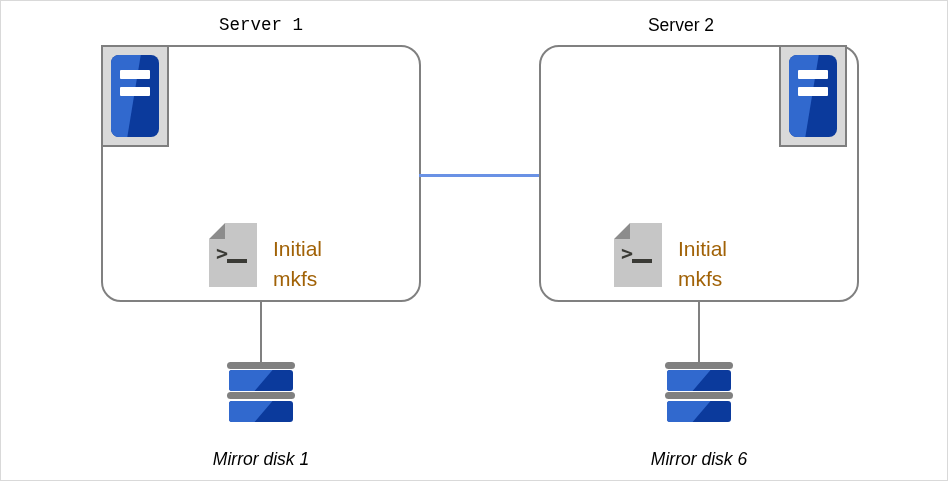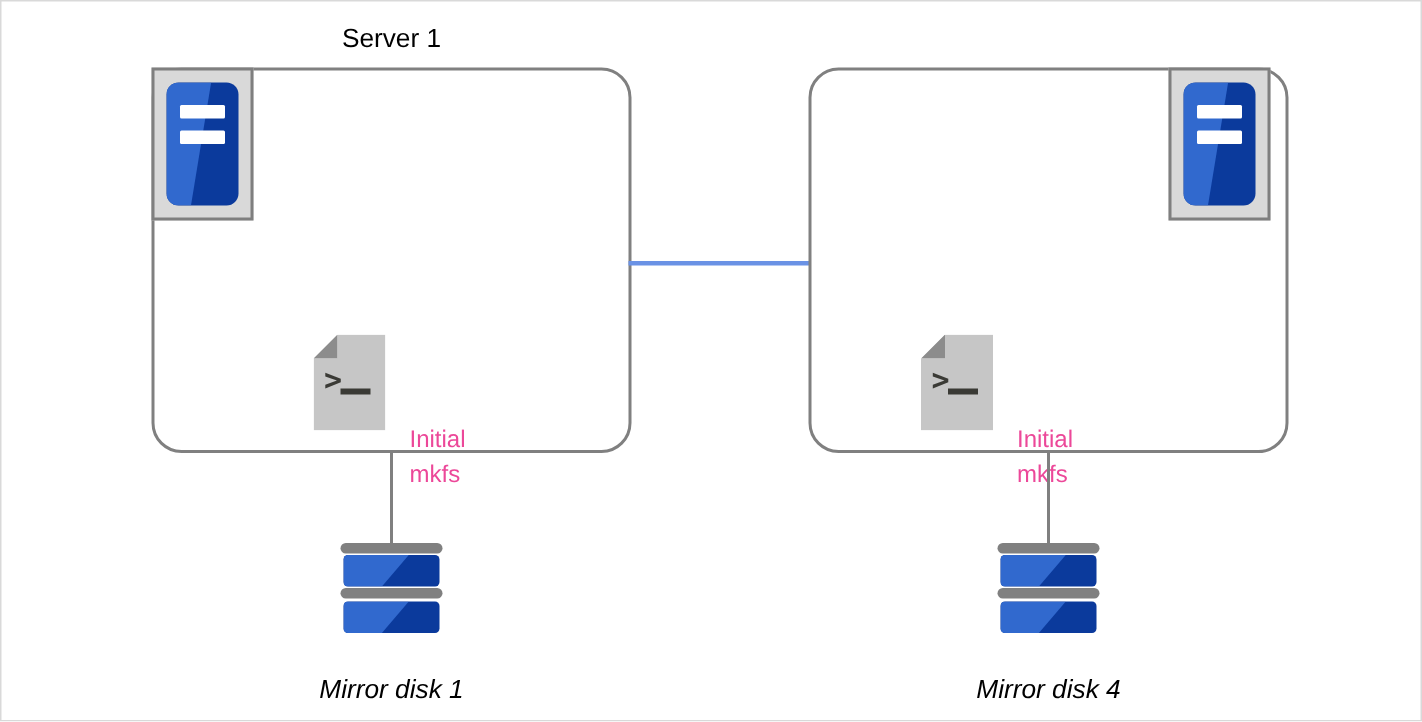--- a/index.html
+++ b/index.html
@@ -151,25 +151,24 @@
     left: 18px;
     top: 36px;
     width: 20px;
     height: 4px;
     background: #3a3a35;
   }
   .script-label {
     position: absolute;
     left: 64px;
     top: 13px;
-    font-size: 16px;
-    color: #ec4899;
+    font-size: 21px;
+    color: #a16207;
     line-height: 1.45;
     white-space: nowrap;
-    margin-top: 48px;
   }
 
   
   .disk-stem {
     position: absolute;
     top: 301px;
     width: 2px;
     height: 62px;
     background: #808080;
   }
@@ -214,21 +213,21 @@
     border-radius: 4px;
   }
   .disk-icon .rail.r1 { top: 0px; }
   .disk-icon .rail.r2 { top: 30px; }
 </style>
 </head>
 <body>
 
 <div id="canvas">
 
-  <div class="caption server-title" style="left:100px;">Server 1</div>
+  <div class="caption server-title" style="left:100px;font-family:Liberation Mono, monospace;">Server 1</div>
 
   <div class="server-box" id="server-box-1"></div>
 
   <div class="server-icon" id="server-icon-1">
     <div class="chip">
       <div class="bar b1"></div>
       <div class="bar b2"></div>
     </div>
   </div>
 
@@ -250,20 +249,21 @@
     <div class="rail r1"></div>
     <div class="platter p1"></div>
     <div class="rail r2"></div>
     <div class="platter p2"></div>
   </div>
 
   <div class="caption disk-title" style="left:110px;">Mirror disk 1</div>
 
   <div class="interconnect"></div>
 
+  <div class="caption server-title" style="left:520px;">Server 2</div>
 
   <div class="server-box" id="server-box-2"></div>
 
   <div class="server-icon" id="server-icon-2">
     <div class="chip">
       <div class="bar b1"></div>
       <div class="bar b2"></div>
     </div>
   </div>
 
@@ -281,15 +281,15 @@
 
   <div class="disk-stem" id="disk-stem-2"></div>
 
   <div class="disk-icon" id="disk-icon-2">
     <div class="rail r1"></div>
     <div class="platter p1"></div>
     <div class="rail r2"></div>
     <div class="platter p2"></div>
   </div>
 
-  <div class="caption disk-title" style="left:548px;">Mirror disk 4</div>
+  <div class="caption disk-title" style="left:548px;">Mirror disk 6</div>
 
 </div>
 
 </body></html>

